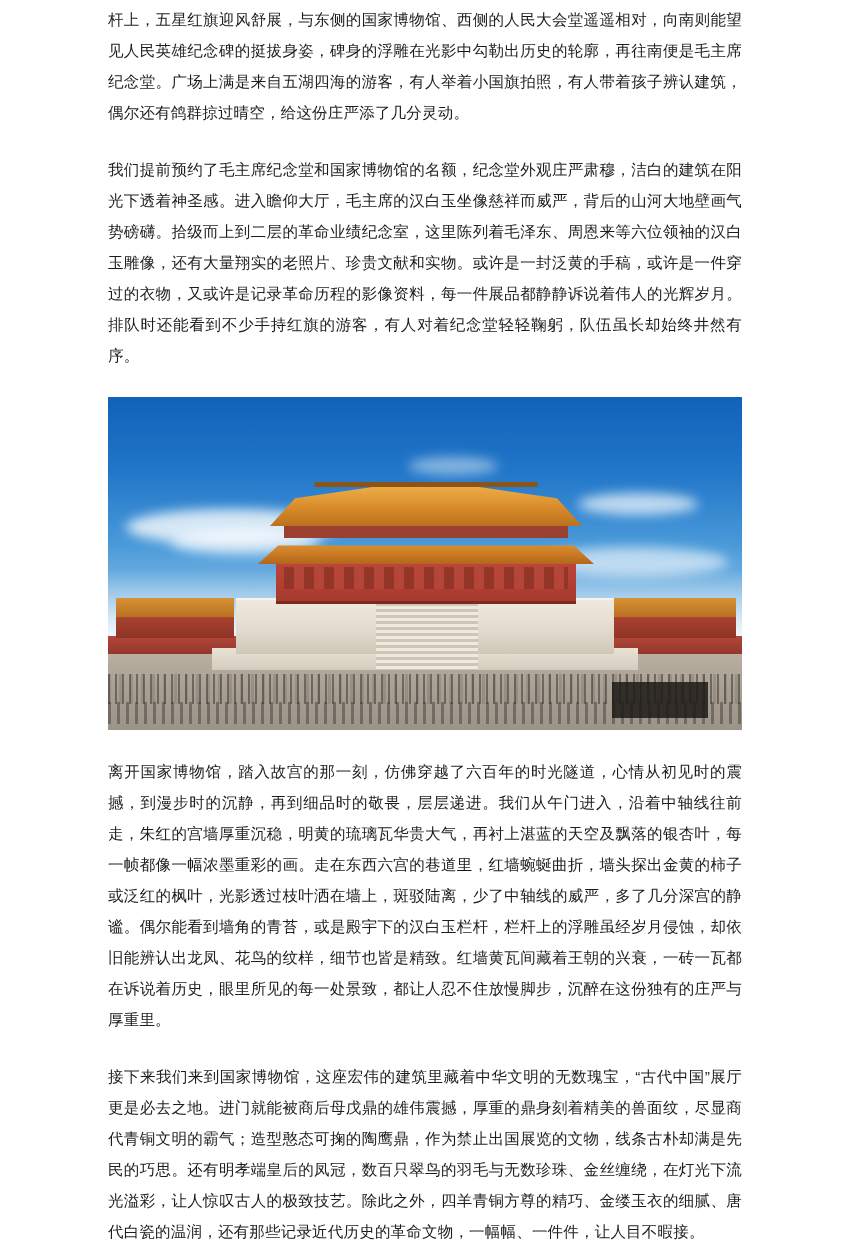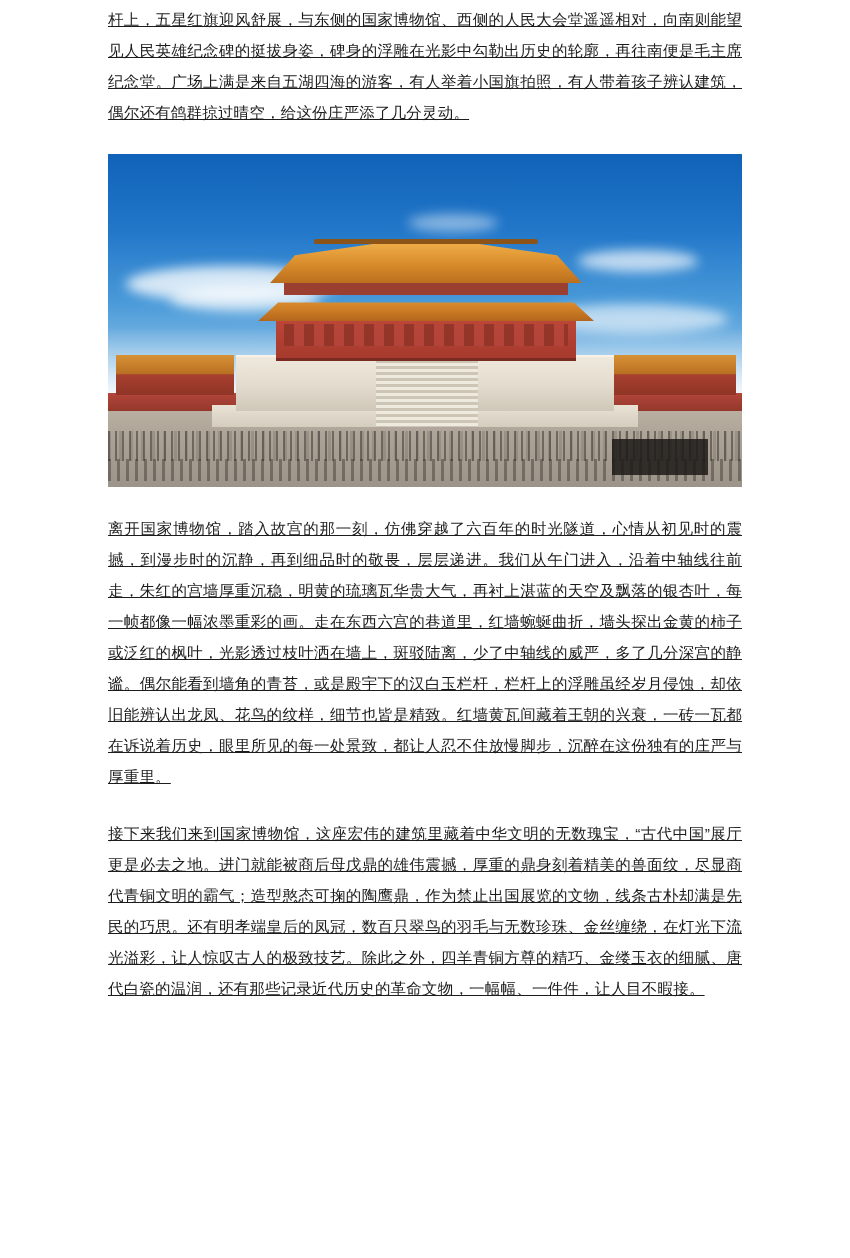--- a/index.html
+++ b/index.html
@@ -22,21 +22,20 @@
     width: 634px;
   }
   p.para {
     margin: 0 0 26px 0;
     font-size: 15.5px;
     line-height: 31px;
     letter-spacing: 0.2px;
     text-align: justify;
     color: #1c1c1c;
     word-break: break-all;
-    text-decoration: underline;
   }
   p.para.first {
     margin-top: 0;
     padding-top: 4px;
   }
   .figure {
     margin: 12px 0 26px 0;
     width: 634px;
     height: 333px;
     overflow: hidden;
@@ -203,20 +202,21 @@
   }
 </style>
 </head>
 <body>
 
 <div class="page">
   <article class="article">
 
     <p class="para first">杆上，五星红旗迎风舒展，与东侧的国家博物馆、西侧的人民大会堂遥遥相对，向南则能望见人民英雄纪念碑的挺拔身姿，碑身的浮雕在光影中勾勒出历史的轮廓，再往南便是毛主席纪念堂。广场上满是来自五湖四海的游客，有人举着小国旗拍照，有人带着孩子辨认建筑，偶尔还有鸽群掠过晴空，给这份庄严添了几分灵动。</p>
 
+    <p class="para">我们提前预约了毛主席纪念堂和国家博物馆的名额，纪念堂外观庄严肃穆，洁白的建筑在阳光下透着神圣感。进入瞻仰大厅，毛主席的汉白玉坐像慈祥而威严，背后的山河大地壁画气势磅礴。拾级而上到二层的革命业绩纪念室，这里陈列着毛泽东、周恩来等六位领袖的汉白玉雕像，还有大量翔实的老照片、珍贵文献和实物。或许是一封泛黄的手稿，或许是一件穿过的衣物，又或许是记录革命历程的影像资料，每一件展品都静静诉说着伟人的光辉岁月。排队时还能看到不少手持红旗的游客，有人对着纪念堂轻轻鞠躬，队伍虽长却始终井然有序。</p>
 
     <figure class="figure">
       <div class="sky"></div>
       <div class="cloud c6"></div>
       <div class="cloud c3"></div>
       <div class="cloud c1"></div>
       <div class="cloud c2"></div>
       <div class="cloud c4"></div>
       <div class="cloud c5"></div>
       <div class="haze"></div>

